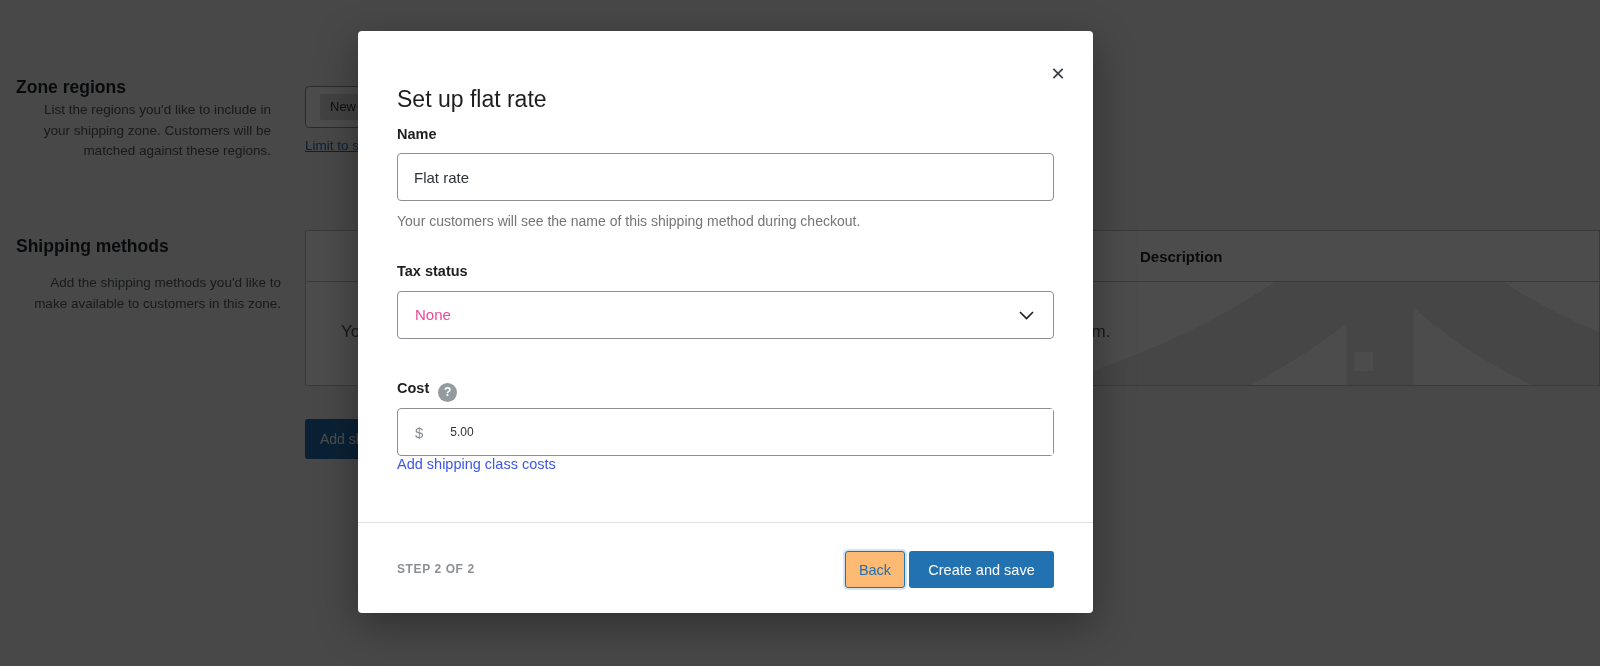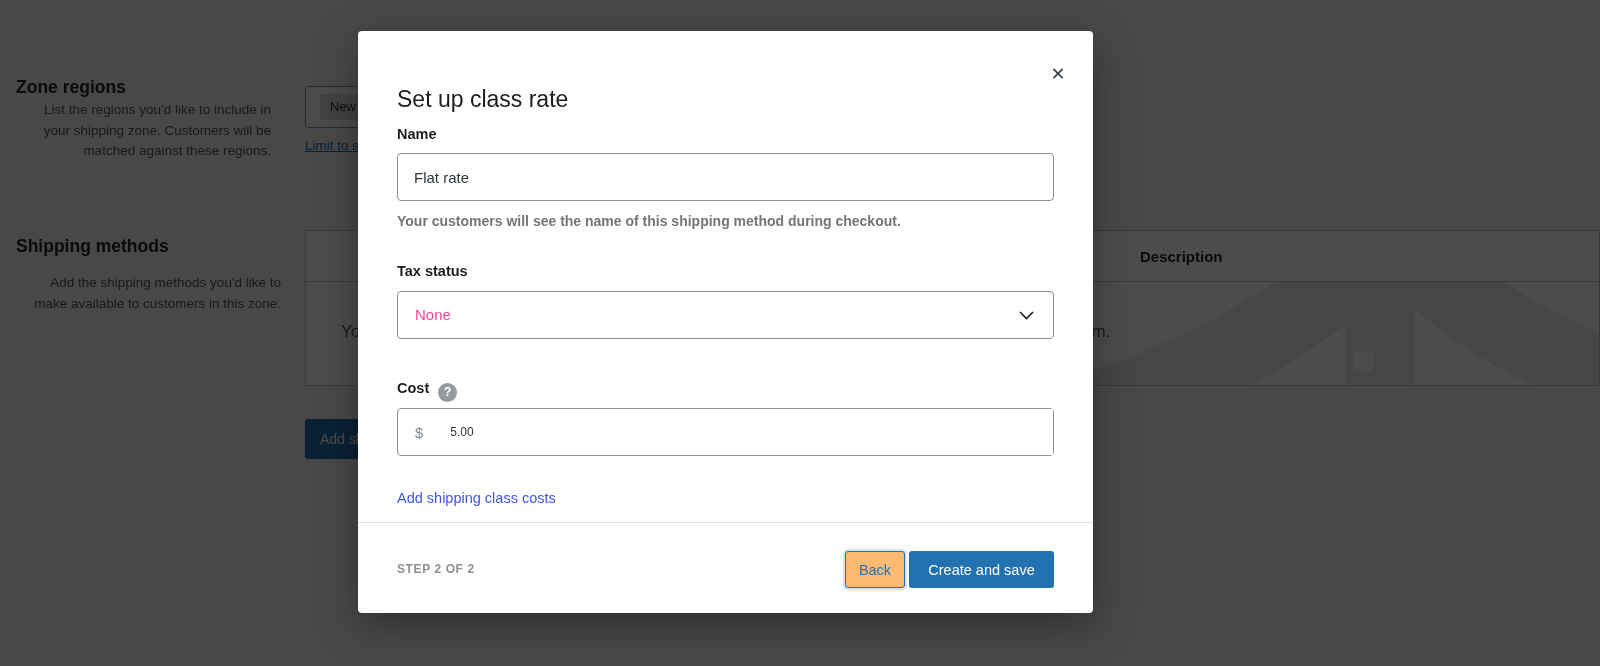--- a/index.html
+++ b/index.html
@@ -91,21 +91,21 @@
     font-size:14.5px; font-weight:700; color:#1e1e1e;text-align:center;
   }
   .text-input, .input-wrap, .select-box {
     left:39px; width:657px; height:48px;
     border:1px solid #8c8f94; border-radius:4px; background:#fff;
   }
   .text-input {
     font-family:"Liberation Sans", sans-serif;
     font-size:15px; color:#2c3338; padding:12px 16px; outline:none;
   }
-  .help-text { left:39px; font-size:14px; color:#757575;font-weight:bold; }
+  .help-text { left:39px; font-size:14px; color:#757575; }
   .select-box { cursor:pointer; }
   .select-value {
     position:absolute; left:17px; top:0; line-height:46px;
     font-size:15px; color:#ec4899;
   }
   .select-chevron { position:absolute; right:19px; top:19px; }
   .help-badge {
     display:inline-block; width:19px; height:19px; border-radius:50%;
     background:#949a9f; color:#fff; font-size:12px; font-weight:700;
     text-align:center; line-height:19px; vertical-align:-3px;
@@ -169,21 +169,21 @@
   </div>
 
   <button class="abs btn-primary-bg add-method-btn">Add shipping method</button>
 
 </div>
 
 <div class="abs overlay"></div>
 
 <div class="abs modal" role="dialog">
 
-  <h1 class="abs modal-title">Set up class rate</h1>
+  <h1 class="abs modal-title">Set up flat rate</h1>
   <button class="abs modal-close">✕</button>
 
   <label class="abs field-label" style="left:39px;top:95px;">Name</label>
   <input class="abs text-input" style="top: 122px;" type="text" value="Flat rate">
   <div class="abs help-text" style="top:182px;">Your customers will see the name of this shipping method during checkout.</div>
 
   <label class="abs field-label" style="left:39px;top:232px;">Tax status</label>
   <div class="abs select-box" style="top:260px;" role="combobox">
     <span class="select-value">None</span>
     <svg class="select-chevron" width="15" height="9" viewBox="0 0 15 9">
@@ -192,19 +192,19 @@
   </div>
 
   <div class="abs" style="left:39px;top:348px;">
     <label class="field-label">Cost</label><span class="help-badge">?</span>
   </div>
   <div class="abs input-wrap" style="top:377px;">
     <span class="currency-prefix">$</span>
     <input class="inner-input" type="text" value="5.00" style="">
   </div>
 
-  <button class="abs class-costs-link" style="top:459px;">Add shipping class costs</button>
+  <button class="abs class-costs-link" style="top:425px;">Add shipping class costs</button>
 
   <div class="abs modal-divider"></div>
   <span class="abs step-text">STEP 2 OF 2</span>
   <button class="abs back-btn">Back</button>
   <button class="abs btn-primary-bg create-btn">Create and save</button>
 </div>
 
 </body></html>

